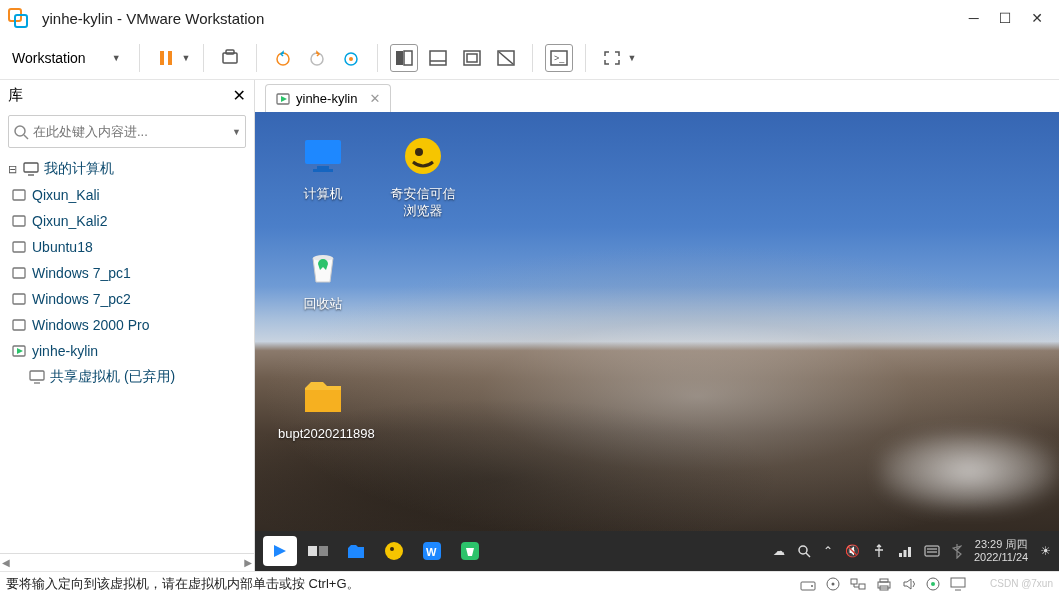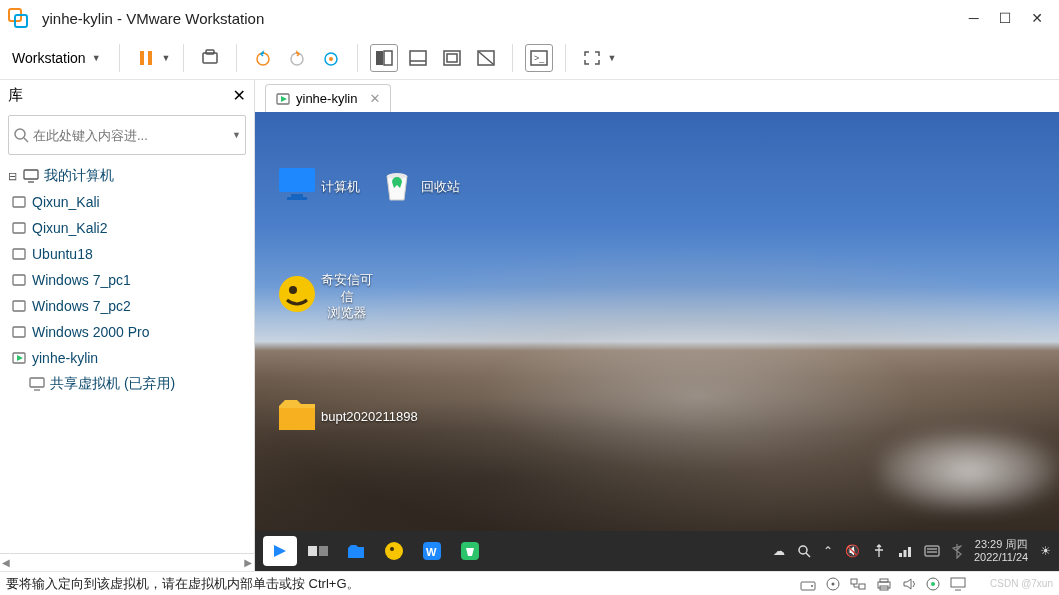--- a/index.html
+++ b/index.html
@@ -7,34 +7,34 @@
 
 
 .titlebar { height: 36px; display: flex; align-items: center; padding: 0 8px; background: #fff; }
 .titlebar .logo { width: 20px; height: 20px; margin-right: 14px; }
 .titlebar .title { flex: 1; font-size: 15px; color: #222; }
 .win-controls { display: flex; gap: 20px; padding-right: 8px; }
 .win-controls span { font-size: 14px; color: #333; cursor: pointer; }
 
 
 .toolbar { height: 44px; display: flex; align-items: center; padding: 0 12px; gap: 6px; border-bottom: 1px solid #e5e5e5; }
-.ws-menu { display: flex; align-items: center; gap: 4px; font-size: 14px; padding-right: 6px; cursor: pointer; }
+.ws-menu { display: flex; align-items: center; gap: 24px; font-size: 14px; padding-right: 6px; cursor: pointer; }
 .tb-sep { width: 1px; height: 28px; background: #ddd; margin: 0 6px; }
 .tb-btn { width: 28px; height: 28px; display: flex; align-items: center; justify-content: center; cursor: pointer; border-radius: 3px; }
 .tb-group { display: flex; align-items: center; }
 .dd-arrow { font-size: 9px; color: #555; margin-left: 2px; cursor: pointer; }
 
 
 .main { display: flex; height: calc(100% - 36px - 44px - 24px); }
 
 
 .library { width: 255px; border-right: 1px solid #ddd; display: flex; flex-direction: column; }
 .lib-header { display: flex; align-items: center; justify-content: space-between; padding: 6px 8px; font-size: 15px; }
 .lib-header .x { cursor: pointer; font-size: 16px; }
-.lib-search { margin: 4px 8px 6px; height: 40px; border: 1px solid #ccc; border-radius: 2px; display: flex; align-items: center; padding: 0 4px; background: #fff; }
+.lib-search { margin: 4px 8px 6px; height: 33px; border: 1px solid #ccc; border-radius: 2px; display: flex; align-items: center; padding: 0 4px; background: #fff; }
 .lib-search input { border: none; outline: none; flex: 1; font-size: 13px; color: #888; background: transparent; }
 .lib-search .dd { font-size: 9px; color: #666; }
 .lib-search .mag { width: 16px; height: 16px; margin-right: 4px; }
 .tree { flex: 1; overflow: auto; padding: 2px 0; }
 .tree-row { display: flex; align-items: center; height: 26px; padding-left: 8px; cursor: pointer; white-space: nowrap; overflow: hidden; }
 .tree-toggle { width: 12px; font-size: 11px; color: #555; }
 .tree-icon { width: 18px; height: 18px; margin: 0 4px 0 2px; display: flex; align-items: center; justify-content: center; }
 .tree-label { font-size: 14px; color: #0c4a6e; }
 .indent-1 { padding-left: 26px; }
 .indent-2 { }
@@ -44,21 +44,21 @@
 .vm-area { flex: 1; display: flex; flex-direction: column; background: #f7f7f7; }
 .vm-tabs { display: flex; align-items: flex-end; height: 32px; background: #fff; padding-left: 10px; gap: 2px; }
 .vm-tab { height: 28px; border: 1px solid #cfcfcf; border-bottom: none; border-radius: 4px 4px 0 0; display: flex; align-items: center; padding: 0 10px; gap: 6px; background: #fff; font-size: 13px; }
 .vm-tab .tab-x { color: #999; cursor: pointer; margin-left: 6px; }
 .vm-screen { flex: 1; position: relative; overflow: hidden; background: linear-gradient(180deg,#3666b3 0%,#4b7fc9 25%,#6f9bd5 38%,#a7bfdc 45%,#c8d3e0 50%,#8b7a6c 52%,#6e5d4e 58%,#4a3d32 70%,#2b241e 100%); }
 .mountain-overlay { position: absolute; inset: 0; background: radial-gradient(ellipse 90% 55% at 55% 62%, rgba(255,255,255,0.35) 0%, rgba(180,165,150,0.2) 30%, transparent 60%), radial-gradient(ellipse 50% 25% at 30% 80%, rgba(30,25,20,0.7) 0%, transparent 70%); }
 .cloud { position: absolute; right: 0; bottom: 60px; width: 180px; height: 80px; background: radial-gradient(ellipse at center, rgba(255,255,255,0.7) 0%, rgba(255,255,255,0.3) 50%, transparent 80%); filter: blur(8px); }
 
 
 .desk-icons { position: absolute; top: 20px; left: 18px; display: grid; grid-template-columns: 100px 100px; grid-auto-rows: 110px; }
-.desk-icon { display: flex; flex-direction: row; align-items: center; color: #fff; font-size: 13px; text-shadow: 0 1px 2px rgba(0,0,0,0.7); cursor: pointer; }
+.desk-icon { display: flex; flex-direction: column; align-items: center; color: #fff; font-size: 13px; text-shadow: 0 1px 2px rgba(0,0,0,0.7); cursor: pointer; }
 .desk-icon .icon-box { width: 48px; height: 48px; margin-bottom: 6px; display: flex; align-items: center; justify-content: center; border-radius: 6px; }
 .desk-icon .lbl { text-align: center; line-height: 1.3; max-width: 90px; }
 
 
 .taskbar { position: absolute; bottom: 0; left: 0; right: 0; height: 40px; background: #2b2b2b; display: flex; align-items: center; padding: 0 8px; }
 .tb-item { width: 34px; height: 30px; display: flex; align-items: center; justify-content: center; margin-right: 4px; border-radius: 4px; cursor: pointer; }
 .tb-tray { margin-left: auto; display: flex; align-items: center; gap: 12px; color: #ddd; font-size: 12px; }
 .tb-tray .tray-icon { cursor: pointer; }
 .tb-clock { text-align: center; line-height: 1.2; font-size: 11px; }
 
@@ -298,37 +298,37 @@
                 <rect x="6" y="8" width="36" height="24" rx="2" fill="#1e88ff"></rect>
                 <rect x="18" y="34" width="12" height="3" fill="#1565c0"></rect>
                 <rect x="14" y="37" width="20" height="3" fill="#1565c0"></rect>
               </svg>
             </span>
           <span class="lbl">计算机</span>
         </div>
         <div class="desk-icon">
           <span class="icon-box">
               <svg width="48" height="48">
+                <circle cx="24" cy="24" r="18" fill="#f6c500"></circle>
+                <circle cx="20" cy="20" r="4" fill="#3a2a10"></circle>
+                <path d="M14 30 q10 8 20 0" stroke="#3a2a10" stroke-width="3" fill="none"></path>
+              </svg>
+            </span>
+          <span class="lbl" style="white-space:pre-line">奇安信可信
+浏览器</span>
+        </div>
+        <div class="desk-icon">
+          <span class="icon-box">
+              <svg width="48" height="48">
                 <path d="M14 16 h20 l-3 24 h-14 z" fill="#fafafa" stroke="#ccc"></path>
                 <ellipse cx="24" cy="16" rx="10" ry="3" fill="#e8e8e8"></ellipse>
                 <path d="M19 22 a5 5 0 1 1 10 0 l-2 6 l-3 -3 l-3 3 z" fill="#2cc36b"></path>
               </svg>
             </span>
           <span class="lbl">回收站</span>
-        </div>
-        <div class="desk-icon">
-          <span class="icon-box">
-              <svg width="48" height="48">
-                <circle cx="24" cy="24" r="18" fill="#f6c500"></circle>
-                <circle cx="20" cy="20" r="4" fill="#3a2a10"></circle>
-                <path d="M14 30 q10 8 20 0" stroke="#3a2a10" stroke-width="3" fill="none"></path>
-              </svg>
-            </span>
-          <span class="lbl" style="white-space:pre-line">奇安信可信
-浏览器</span>
         </div>
         <div class="desk-icon" style="grid-column:1;grid-row:3;margin-top:20px">
           <span class="icon-box">
               <svg width="48" height="48">
                 <path d="M6 16 l6 -6 h12 l4 4 h14 v26 h-36 z" fill="#f8c038"></path>
                 <rect x="6" y="18" width="36" height="22" fill="#f6b020"></rect>
               </svg>
             </span>
           <span class="lbl">bupt2020211898</span>
         </div>

